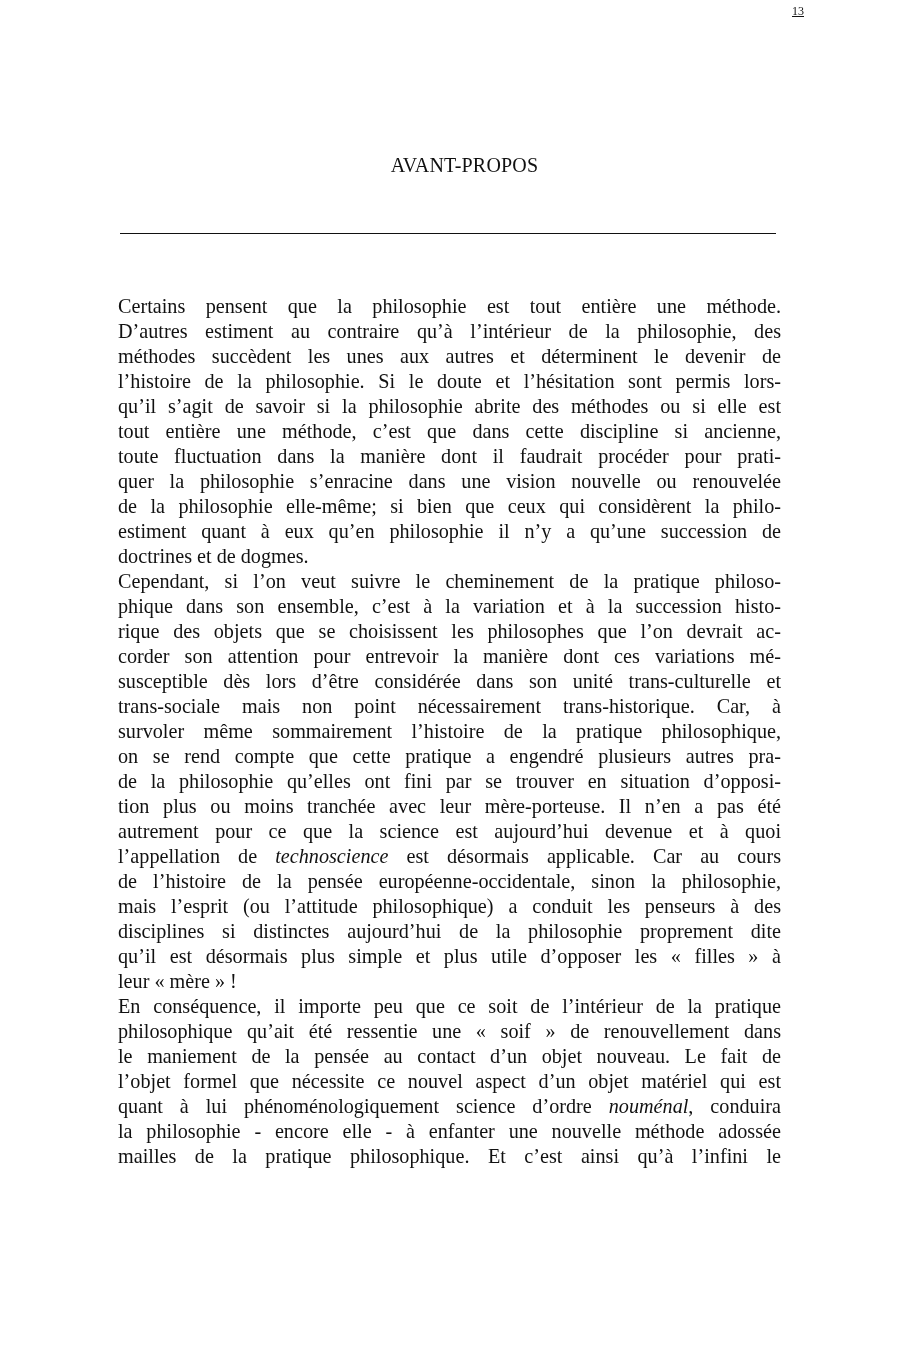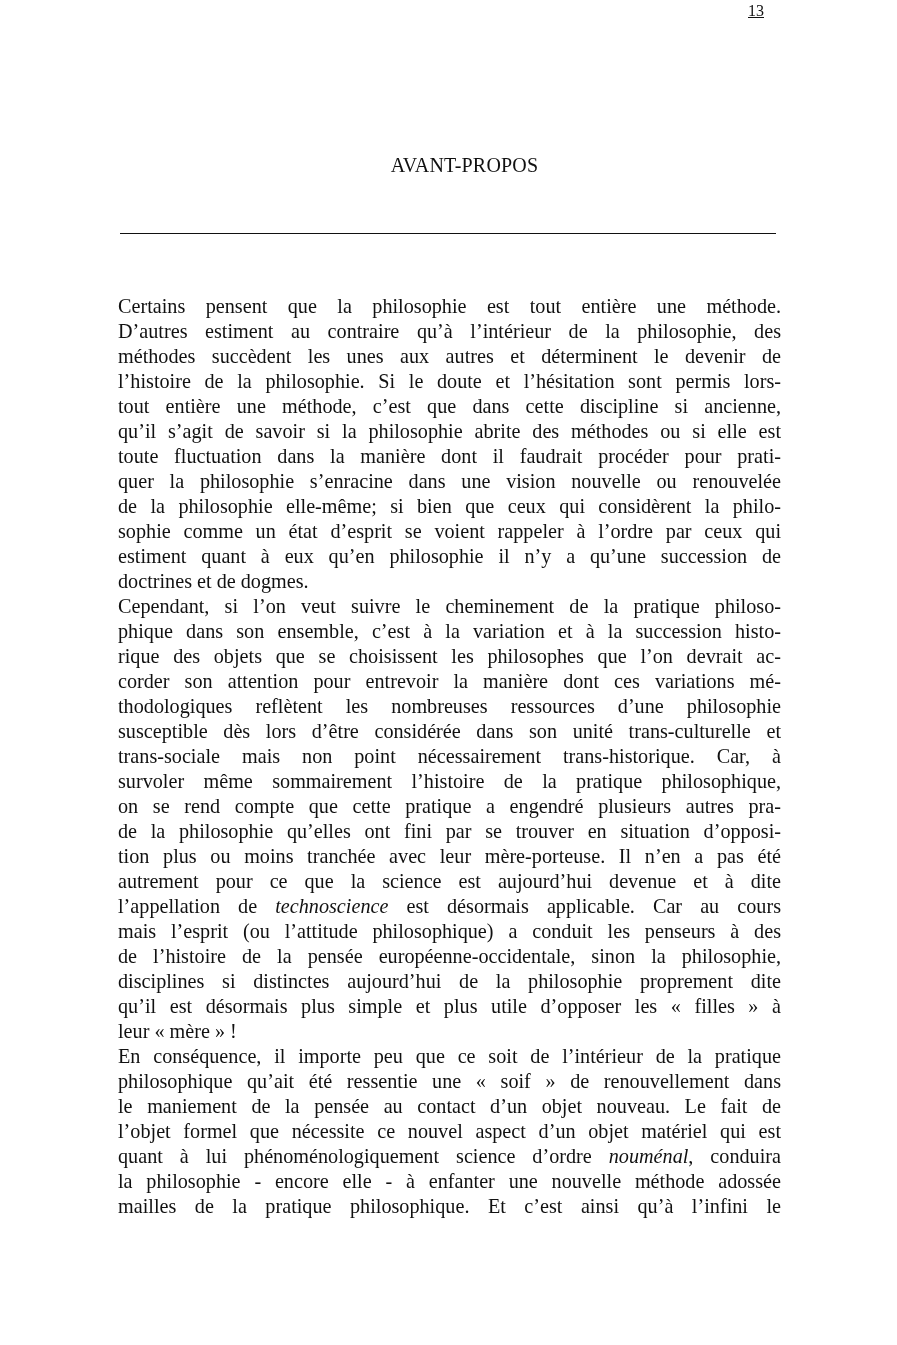--- a/index.html
+++ b/index.html
@@ -11,22 +11,22 @@
       width: 897px;
       height: 1345px;
       position: relative;
       overflow: hidden;
       font-family: "Liberation Serif", "DejaVu Serif", serif;
       color: #111111;
     }
     .page-number {
       position: absolute;
       top: 1px;
-      left: 748px;
-      font-size: 16px;
+      left: 792px;
+      font-size: 12px;
       line-height: 20px;
       text-decoration: underline;
     }
     .chapter-title {
       position: absolute;
       top: 137px;
       left: 0;
       width: 897px;
       text-align: center;
       font-size: 20px;
@@ -67,45 +67,43 @@
 <div>
   <div class="page-number">13</div>
   <h1 class="chapter-title" style="margin:16px;font-weight:normal;">AVANT-PROPOS</h1>
   <div class="title-rule"></div>
   <div class="body-text" id="body-text">
       <div>
         <span class="line"><span>Certains pensent que la philosophie est tout entière une méthode.</span></span>
         <span class="line"><span>D’autres estiment au contraire qu’à l’intérieur de la philosophie, des</span></span>
         <span class="line"><span>méthodes succèdent les unes aux autres et déterminent le devenir de</span></span>
         <span class="line"><span>l’histoire de la philosophie. Si le doute et l’hésitation sont permis lors-</span></span>
+        <span class="line"><span>qu’il s’agit de savoir si la philosophie abrite des méthodes ou si elle est</span></span>
         <span class="line"><span>tout entière une méthode, c’est que dans cette discipline si ancienne,</span></span>
-        <span class="line"><span>qu’il s’agit de savoir si la philosophie abrite des méthodes ou si elle est</span></span>
         <span class="line"><span>toute fluctuation dans la manière dont il faudrait procéder pour prati-</span></span>
         <span class="line"><span>quer la philosophie s’enracine dans une vision nouvelle ou renouvelée</span></span>
         <span class="line"><span>de la philosophie elle-même; si bien que ceux qui considèrent la philo-</span></span>
-        <span class="line"><span>sophie comme un état d’esprit se voient rappeler à l’ordre par ceux qui</span></span>
         <span class="line"><span>estiment quant à eux qu’en philosophie il n’y a qu’une succession de</span></span>
         <span class="line last"><span>doctrines et de dogmes.</span></span>
       </div>
       <div>
         <span class="line"><span>Cependant, si l’on veut suivre le cheminement de la pratique philoso-</span></span>
         <span class="line"><span>phique dans son ensemble, c’est à la variation et à la succession histo-</span></span>
         <span class="line"><span>rique des objets que se choisissent les philosophes que l’on devrait ac-</span></span>
         <span class="line"><span>corder son attention pour entrevoir la manière dont ces variations mé-</span></span>
-        <span class="line"><span>thodologiques reflètent les nombreuses ressources d’une philosophie</span></span>
         <span class="line"><span>susceptible dès lors d’être considérée dans son unité trans-culturelle et</span></span>
         <span class="line"><span>trans-sociale mais non point nécessairement trans-historique. Car, à</span></span>
         <span class="line"><span>survoler même sommairement l’histoire de la pratique philosophique,</span></span>
         <span class="line"><span>on se rend compte que cette pratique a engendré plusieurs autres pra-</span></span>
         <span class="line"><span>de la philosophie qu’elles ont fini par se trouver en situation d’opposi-</span></span>
         <span class="line"><span>tion plus ou moins tranchée avec leur mère-porteuse. Il n’en a pas été</span></span>
-        <span class="line"><span>autrement pour ce que la science est aujourd’hui devenue et à dite</span></span>
+        <span class="line"><span>autrement pour ce que la science est aujourd’hui devenue et à quoi</span></span>
         <span class="line"><span>l’appellation de </span><em>technoscience</em><span> est désormais applicable. Car au cours</span></span>
+        <span class="line"><span>de l’histoire de la pensée européenne-occidentale, sinon la philosophie,</span></span>
         <span class="line"><span>mais l’esprit (ou l’attitude philosophique) a conduit les penseurs à des</span></span>
-        <span class="line"><span>de l’histoire de la pensée européenne-occidentale, sinon la philosophie,</span></span>
         <span class="line"><span>disciplines si distinctes aujourd’hui de la philosophie proprement dite</span></span>
         <span class="line"><span>qu’il est désormais plus simple et plus utile d’opposer les « filles » à</span></span>
         <span class="line last"><span>leur « mère » !</span></span>
       </div>
       <div>
         <span class="line"><span>En conséquence, il importe peu que ce soit de l’intérieur de la pratique</span></span>
         <span class="line"><span>philosophique qu’ait été ressentie une « soif » de renouvellement dans</span></span>
         <span class="line"><span>le maniement de la pensée au contact d’un objet nouveau. Le fait de</span></span>
         <span class="line"><span>l’objet formel que nécessite ce nouvel aspect d’un objet matériel qui est</span></span>
         <span class="line"><span>quant à lui phénoménologiquement science d’ordre </span><em>nouménal</em><span>, conduira</span></span>

